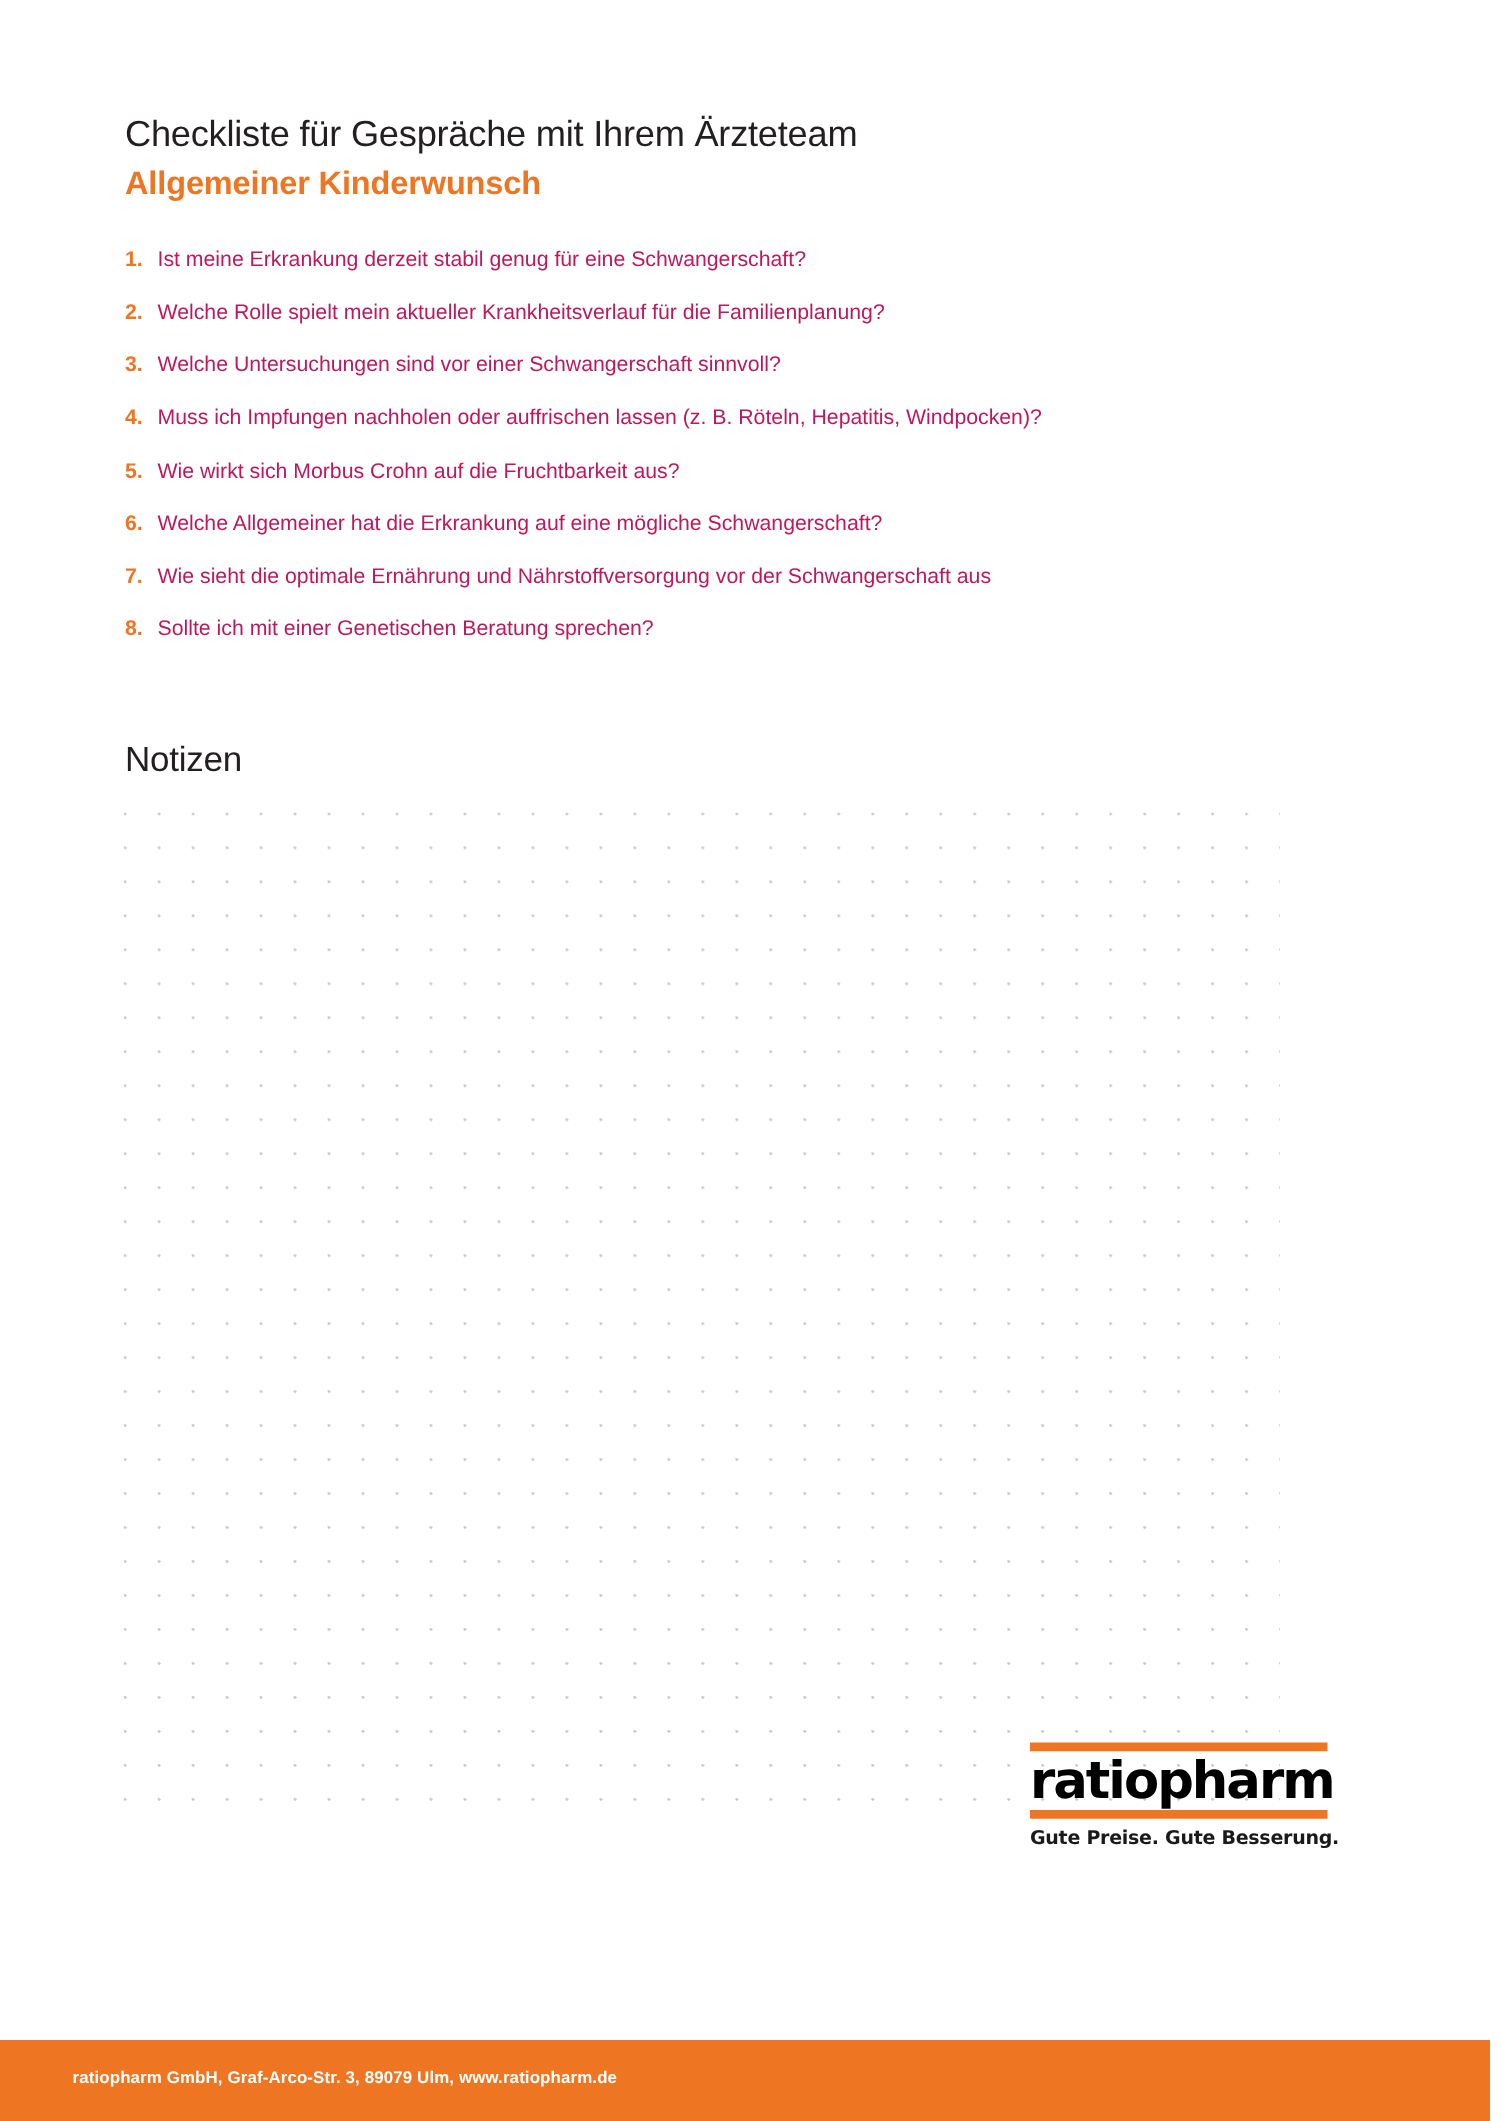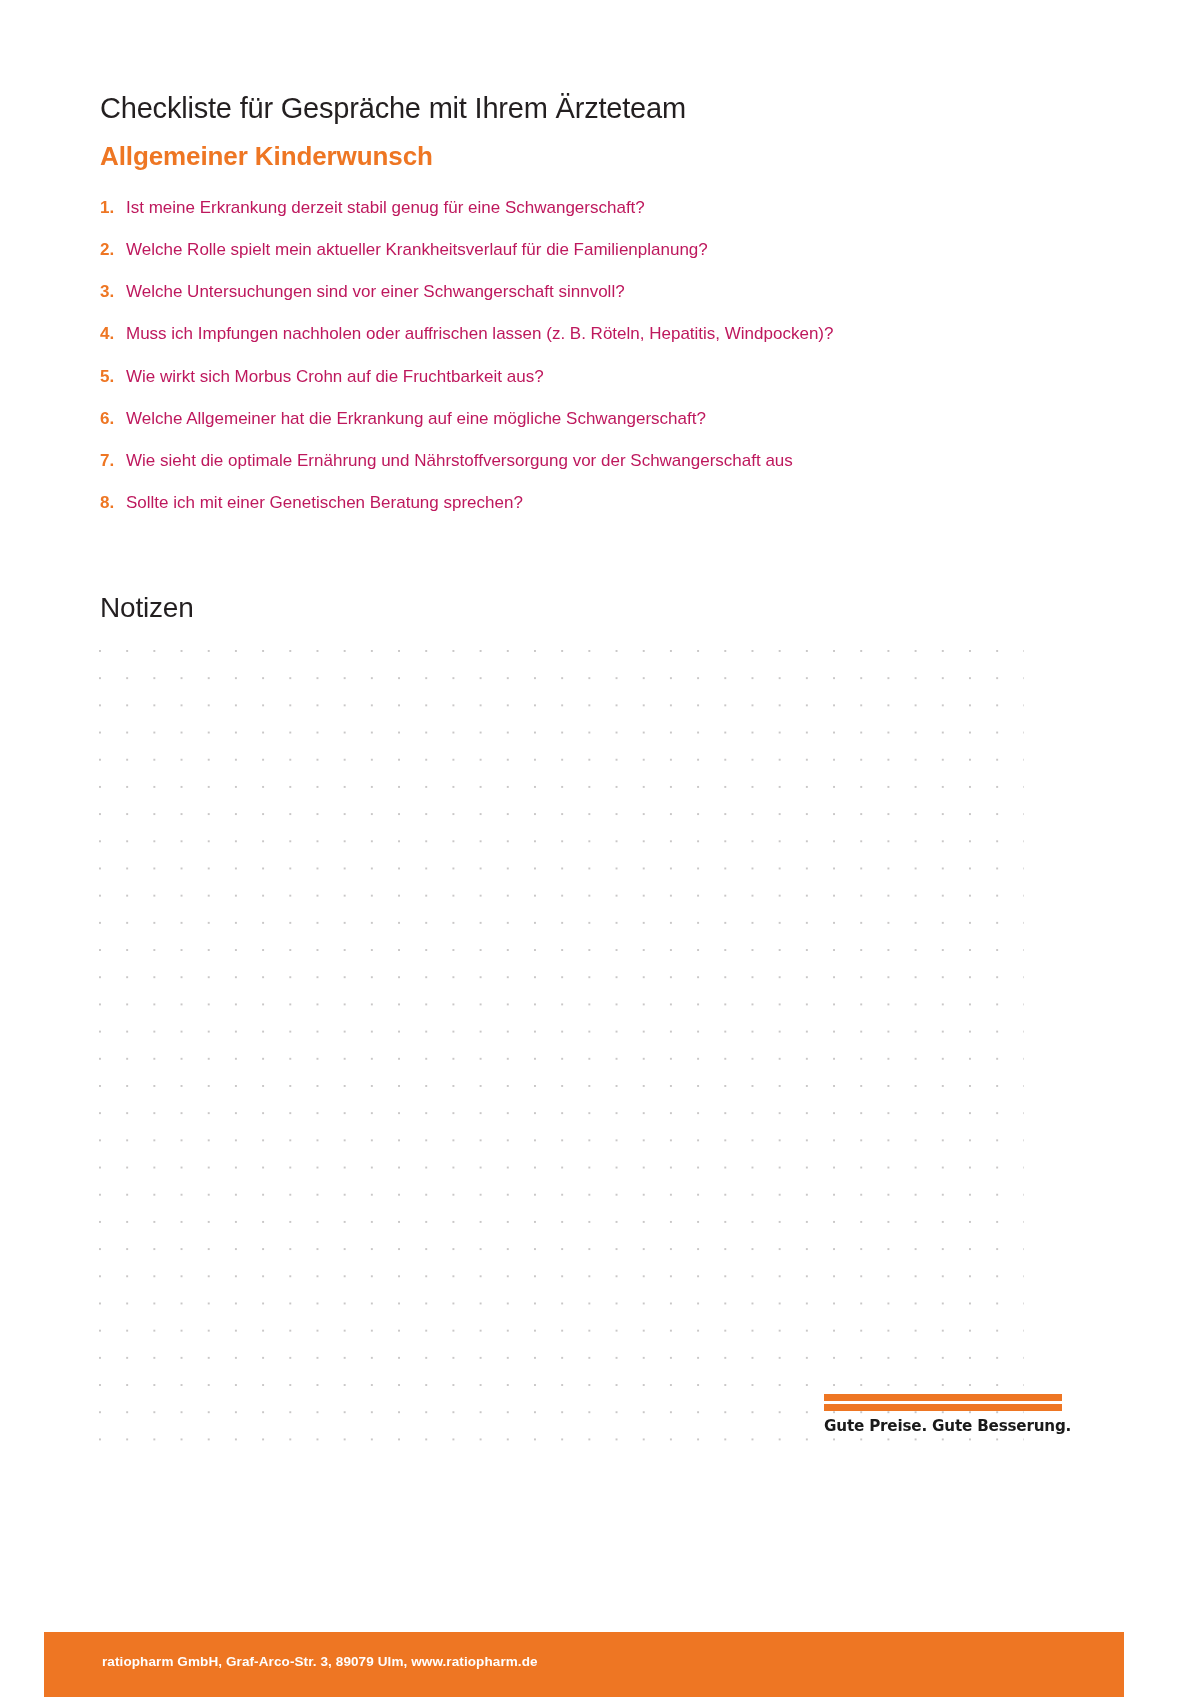--- a/index.html
+++ b/index.html
@@ -35,21 +35,21 @@
     letter-spacing: -0.2px;
     line-height: 1.25;
     white-space: nowrap;
   }
   .title-sub {
     font-size: 26px;
     font-weight: 700;
     color: #EE7623;
     letter-spacing: -0.1px;
     line-height: 1.3;
-    margin-top: 14px;
+    margin-top: 4px;
     white-space: nowrap;
   }
 
   
   .checklist {
     position: absolute;
     left: 100px;
     top: 196px;
     width: 960px;
   }
@@ -135,24 +135,23 @@
     text-align: right;
     margin-top: 6px;
     white-space: nowrap;
   }
 
   
   .footer {
     position: absolute;
     left: 0;
     bottom: 0;
-    width: 1080px;
+    width: 1192px;
     height: 65px;
     background: #EE7623;
-    margin-left: 44px;
   }
   .footer-text {
     position: absolute;
     left: 58px;
     top: 22px;
     color: #ffffff;
     font-size: 13.5px;
     font-weight: 700;
     letter-spacing: 0.1px;
     white-space: nowrap;
@@ -227,20 +226,21 @@
     </div>
 
   </div>
 
   <div class="notes-heading">Notizen</div>
 
   <div class="dot-grid"></div>
 
   <div class="logo">
     <div class="logo-bar top"></div>
+    <div class="logo-word">ratiopharm</div>
     <div class="logo-bar bottom"></div>
     <div class="logo-tagline">Gute Preise. Gute Besserung.</div>
   </div>
 
   <div class="footer">
     <div class="footer-text">ratiopharm GmbH, Graf-Arco-Str. 3, 89079 Ulm, www.ratiopharm.de</div>
   </div>
 
 </div>
 

